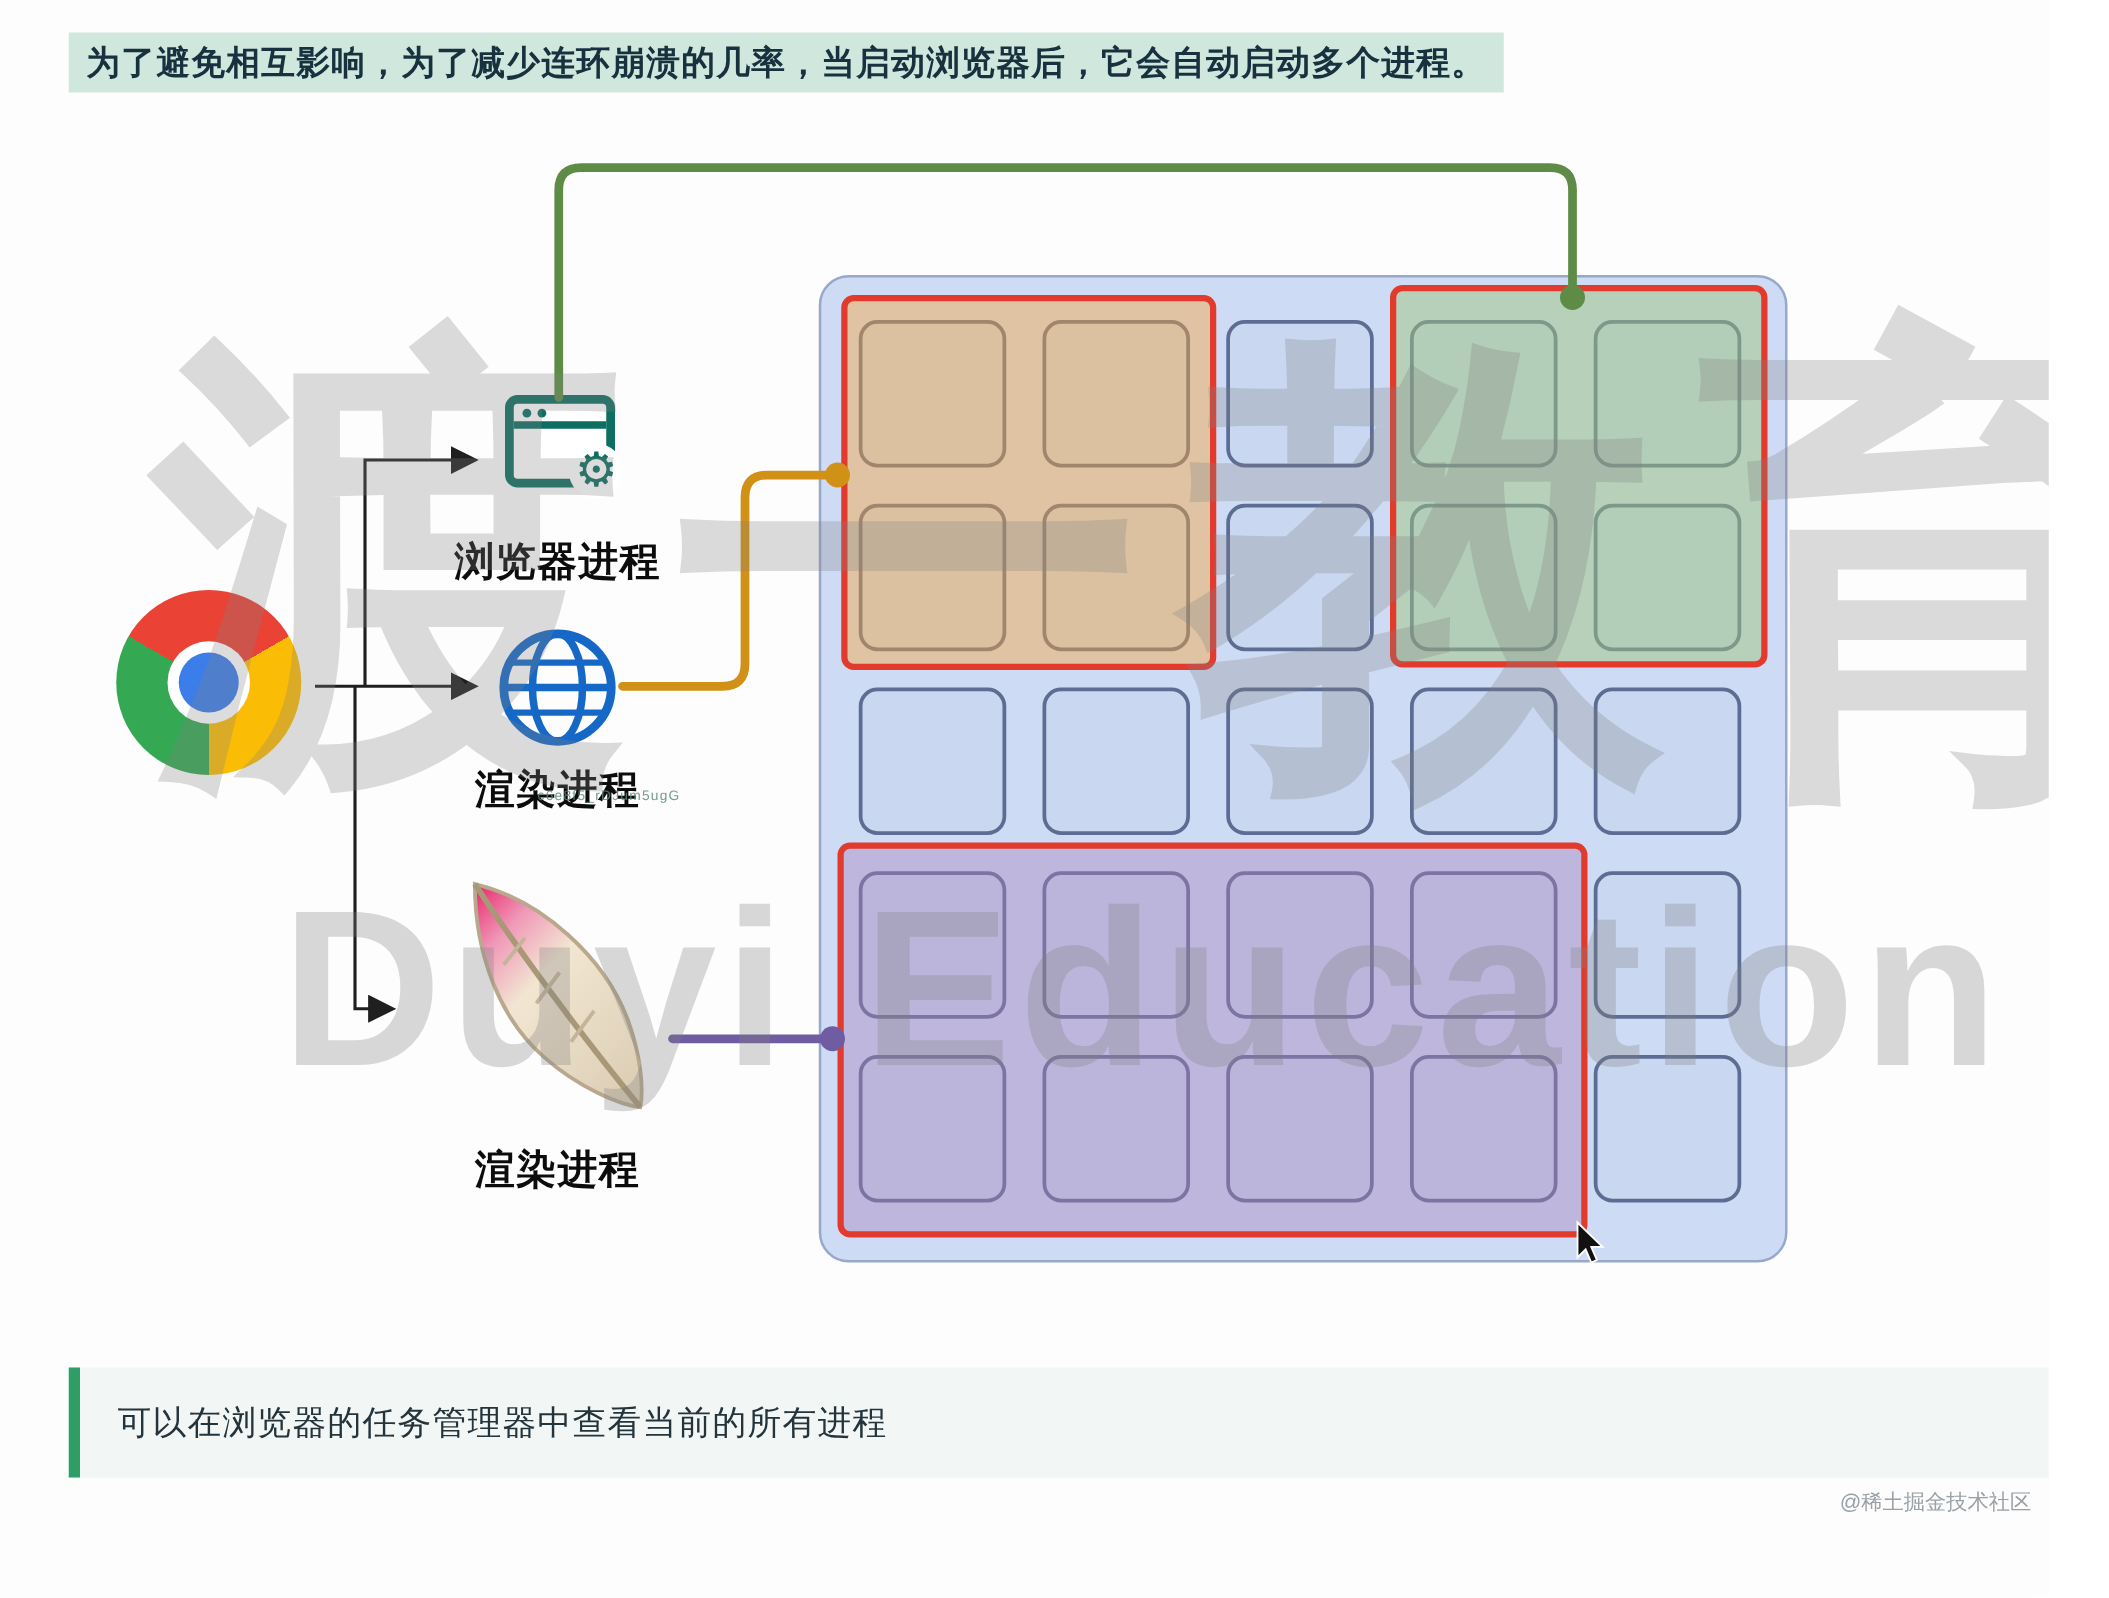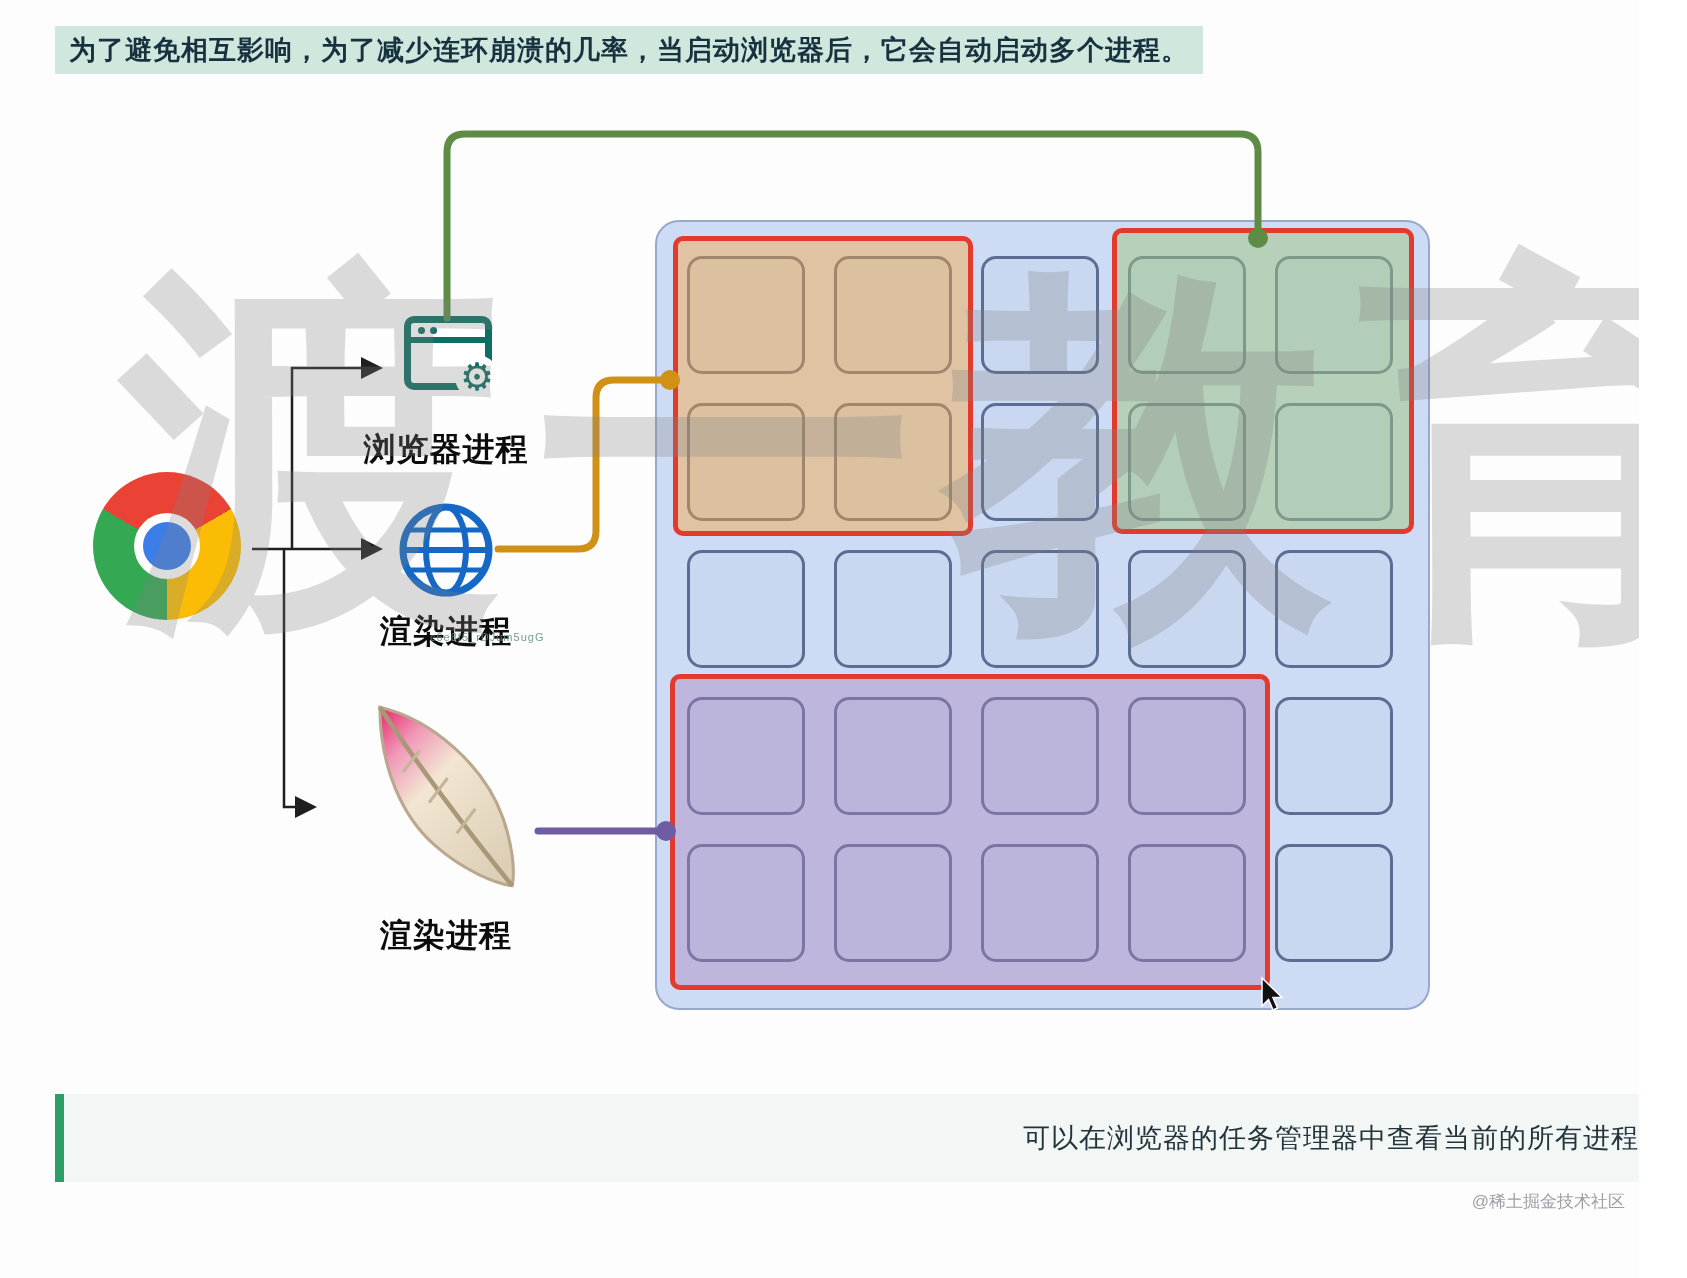--- a/index.html
+++ b/index.html
@@ -98,31 +98,32 @@
   .region-purple{left:13px;top:452px;width:600px;height:316px;background:rgba(170,132,188,0.42);}
 
   
   .wires{position:absolute;inset:0;z-index:4;pointer-events:none;}
 
   
   .footer-note{
     position:absolute;left:55px;top:1094px;right:0;height:88px;
     background:#f2f6f4;border-left:9px solid #2e9e67;
     display:flex;align-items:center;padding-left:30px;box-sizing:border-box;
-    font-size:27px;color:#24343c;font-weight:500;z-index:6;letter-spacing:1px;justify-content:flex-end;
+    font-size:27px;color:#24343c;font-weight:500;z-index:6;letter-spacing:1px;
   }
 </style>
 </head>
 <body>
 
 <div id="stage">
 
   <div class="top-note">为了避免相互影响，为了减少连环崩溃的几率，当启动浏览器后，它会自动启动多个进程。</div>
 
   <div class="wm-cn">渡一教育</div>
+  <div class="wm-en">Duyi Education</div>
   <div class="wm-code">c6e8f5_rDJum5ugG</div>
 
   <div class="chrome-logo">
     <div class="chrome-white">
       <div class="chrome-blue"></div>
     </div>
   </div>
 
   <div class="browser-icon">
     <div class="bw">

